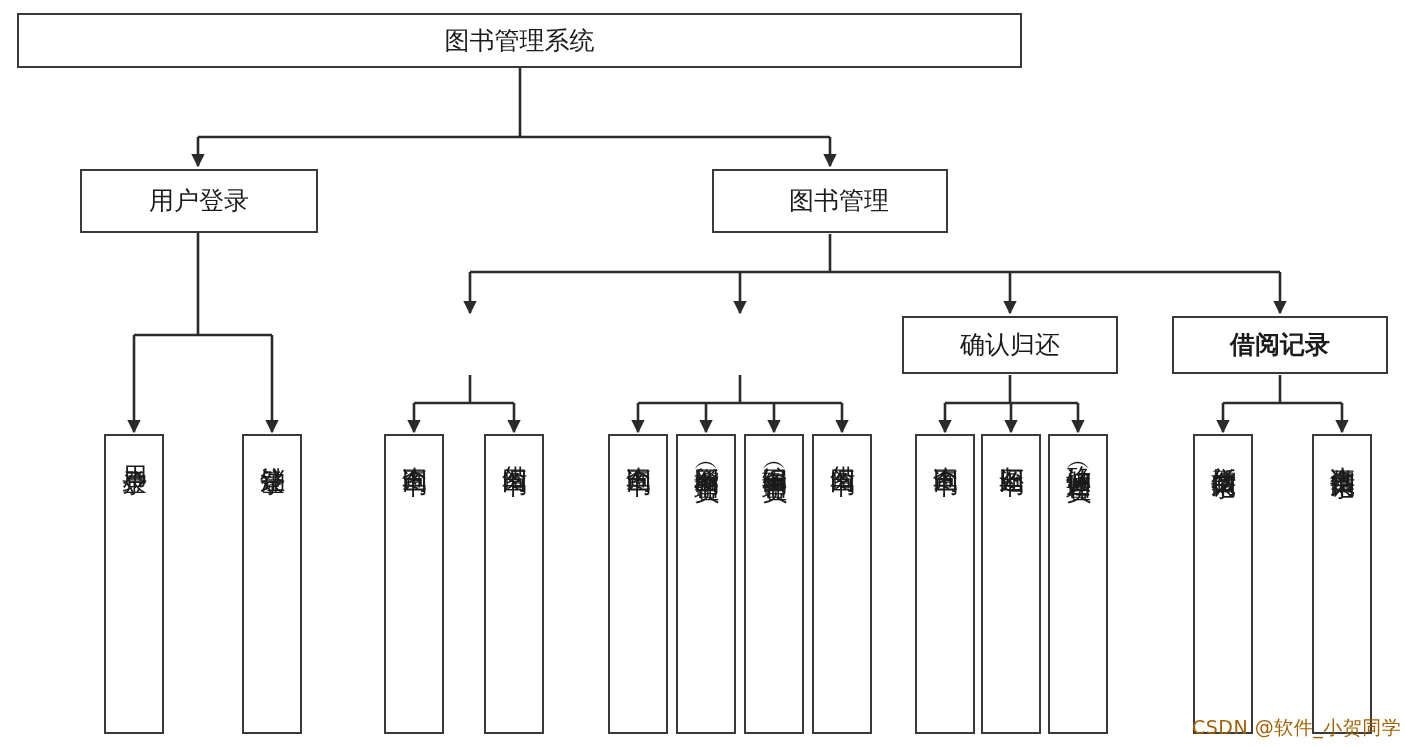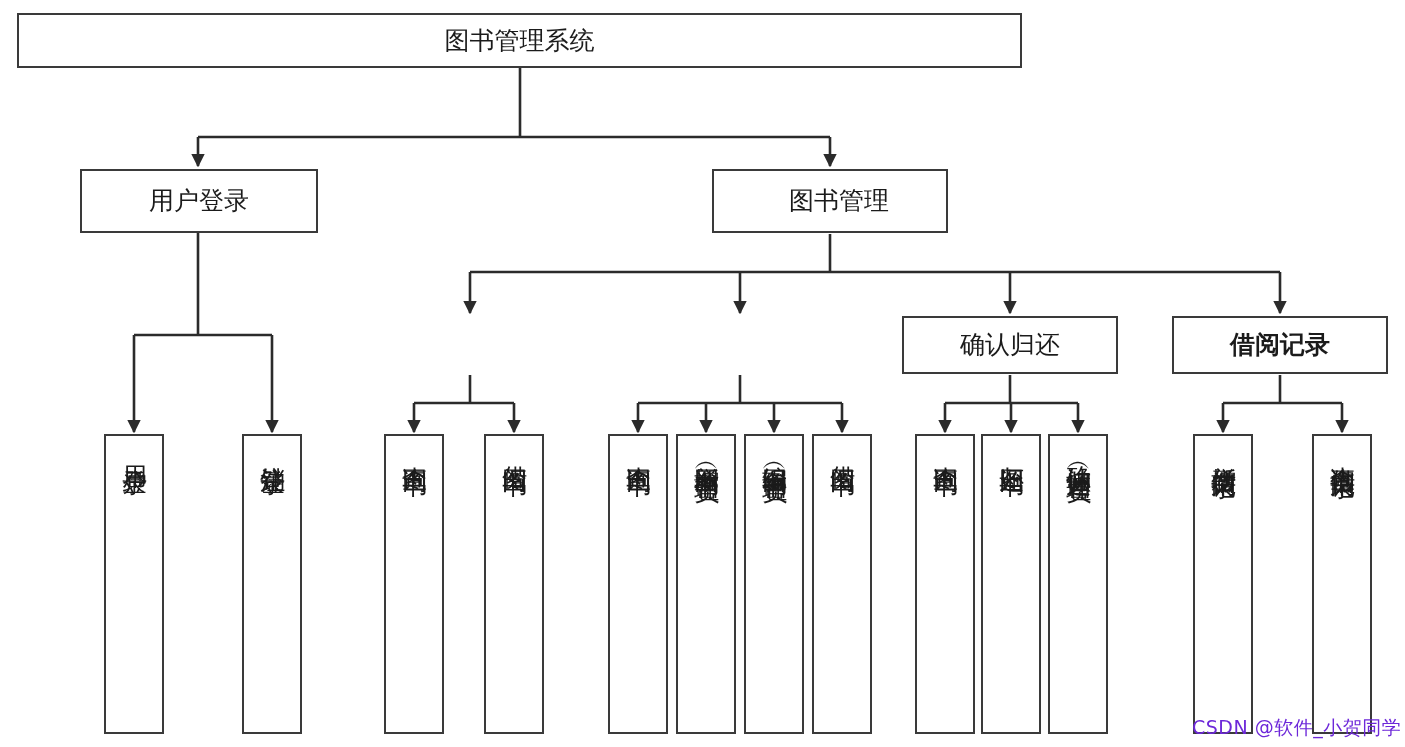--- a/index.html
+++ b/index.html
@@ -55,21 +55,21 @@
     text-orientation: upright;
     font-size: 25px;
     line-height: 1.05;
     letter-spacing: 2px;
     white-space: normal;
     max-height: 100%;
   }
   .watermark {
     position: absolute;
     font-size: 19px;
-    color: #6d28d9;
+    color: #a16207;
     white-space: nowrap;
     letter-spacing: 0.5px;
   }
 </style>
 </head>
 <body>
 
 <div id="diagram-root">
 
   <svg id="edge-layer" viewBox="0 0 1405 747" width="1405" height="747" xmlns="http://www.w3.org/2000/svg">

